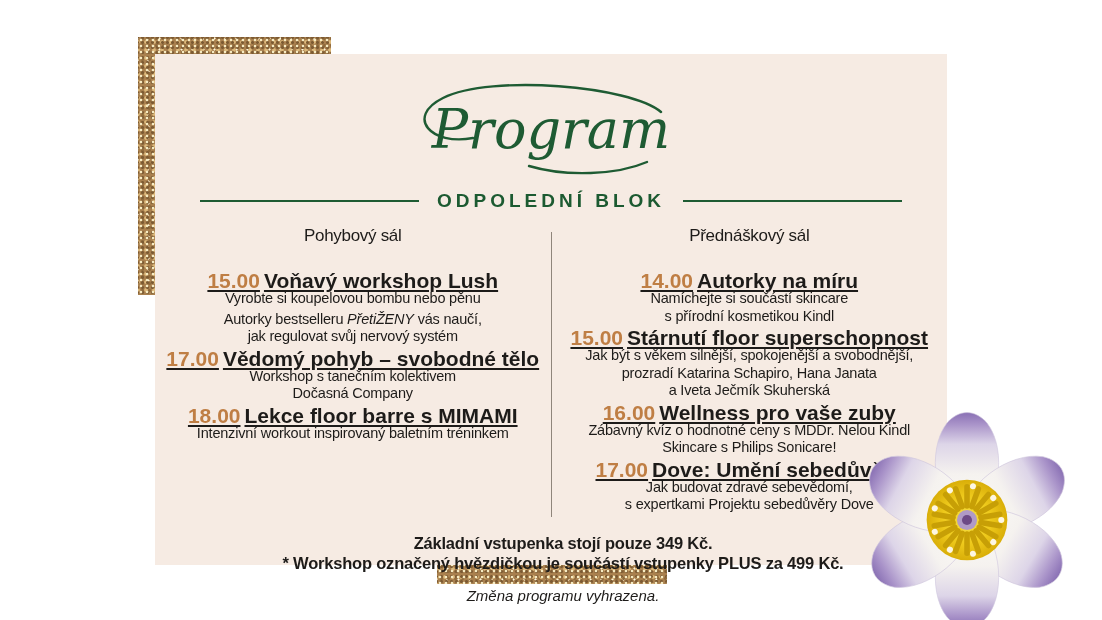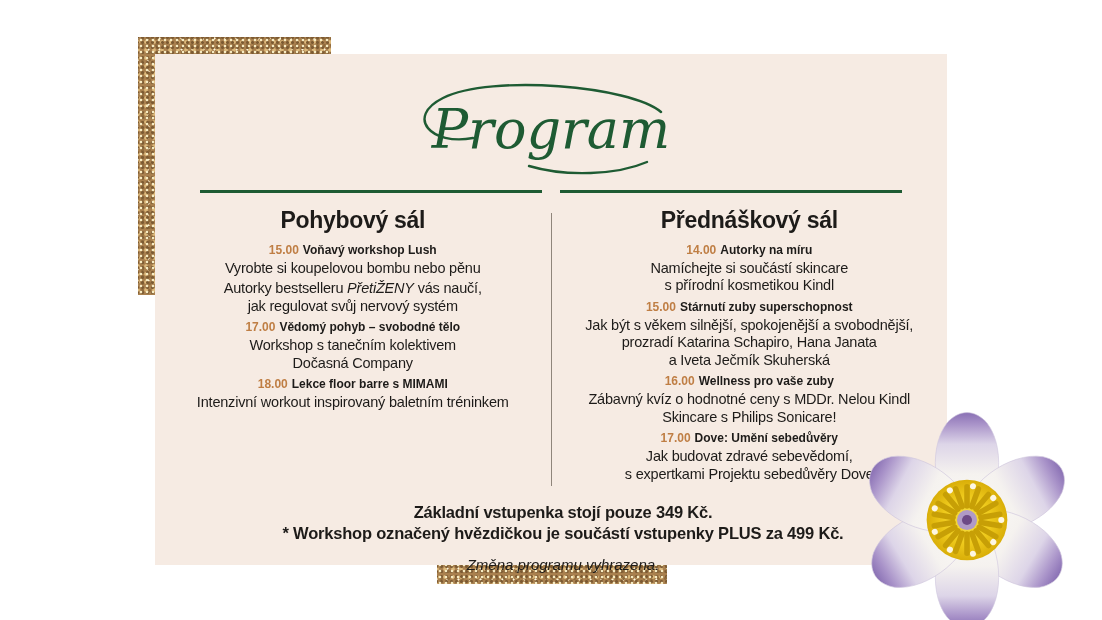--- a/index.html
+++ b/index.html
@@ -57,23 +57,23 @@
   .hline { flex:1; height:2.5px; background:#1e5b33; }
   .section-title {
     font-weight:bold; font-size:19px; letter-spacing:4px;
     color:#1c5a31; white-space:nowrap;
   }
 
   
   .columns { display:flex; margin-top:14px; }
   .col { flex:1 1 0; min-width:0; text-align:center; }
   .col-divider { width:1px; background:#8f857b; align-self:stretch; margin-top:6px; }
-  .col-heading { font-weight:bold; font-size:23px; letter-spacing:-0.3px; margin-bottom:7px; }
+  .col-heading { font-weight:normal; font-size:17px; letter-spacing:-0.3px; margin-bottom:25px; }
   .item { margin-bottom:3px; }
-  .item-title { font-weight:bold; font-size:12px; line-height:19px; white-space:nowrap; }
+  .item-title { font-weight:bold; font-size:21px; line-height:19px; white-space:nowrap;text-decoration:underline; }
   .time { color:#bf7e44; margin-right:4px; }
   .item-desc { font-size:14.5px; line-height:17.5px; white-space:nowrap; letter-spacing:-0.2px; }
   .it { font-style:italic; }
 
   
   .footer { margin-top:16px; text-align:center;margin-left:24px; }
   .footer-line { font-weight:bold; font-size:16.5px; line-height:20.5px; letter-spacing:-0.2px; }
   .footer-note { font-style:italic; font-size:15px; margin-top:13px; }
 
   
@@ -90,20 +90,21 @@
   <div class="script-wrap">
     <svg class="script-svg" width="320" height="104" viewBox="0 0 320 104">
       <path class="flourish" d="M 270,32 C 240,6 100,-6 52,18 C 14,37 40,66 82,58"></path>
       <text x="160" y="68" text-anchor="middle">Program</text>
       <path class="flourish" d="M 138,86 C 175,97 226,95 256,82"></path>
     </svg>
   </div>
 
   <div class="section-header">
     <div class="hline"></div>
+    <div class="section-title">ODPOLEDNÍ BLOK</div>
     <div class="hline"></div>
   </div>
 
   <div class="columns">
       <div class="col">
         <div class="col-heading">Pohybový sál</div>
         <div class="item">
           <div class="item-title"><span class="time">15.00</span><span>Voňavý workshop Lush</span></div>
           <div class="item-desc"><span>Vyrobte si koupelovou bombu nebo pěnu</span></div>
         </div>
@@ -123,21 +124,21 @@
       </div>
       <div class="col-divider"></div>
       <div class="col">
         <div class="col-heading">Přednáškový sál</div>
         <div class="item">
           <div class="item-title"><span class="time">14.00</span><span>Autorky na míru</span></div>
           <div class="item-desc"><span>Namíchejte si součástí skincare</span></div>
           <div class="item-desc"><span>s přírodní kosmetikou Kindl</span></div>
         </div>
         <div class="item">
-          <div class="item-title"><span class="time">15.00</span><span>Stárnutí zuby superschopnost</span></div>
+          <div class="item-title"><span class="time">15.00</span><span>Stárnutí floor superschopnost</span></div>
           <div class="item-desc"><span>Jak být s věkem silnější, spokojenější a svobodnější,</span></div>
           <div class="item-desc"><span>prozradí Katarina Schapiro, Hana Janata</span></div>
           <div class="item-desc"><span>a Iveta Ječmík Skuherská</span></div>
         </div>
         <div class="item">
           <div class="item-title"><span class="time">16.00</span><span>Wellness pro vaše zuby</span></div>
           <div class="item-desc"><span>Zábavný kvíz o hodnotné ceny s MDDr. Nelou Kindl</span></div>
           <div class="item-desc"><span>Skincare s Philips Sonicare!</span></div>
         </div>
         <div class="item">

